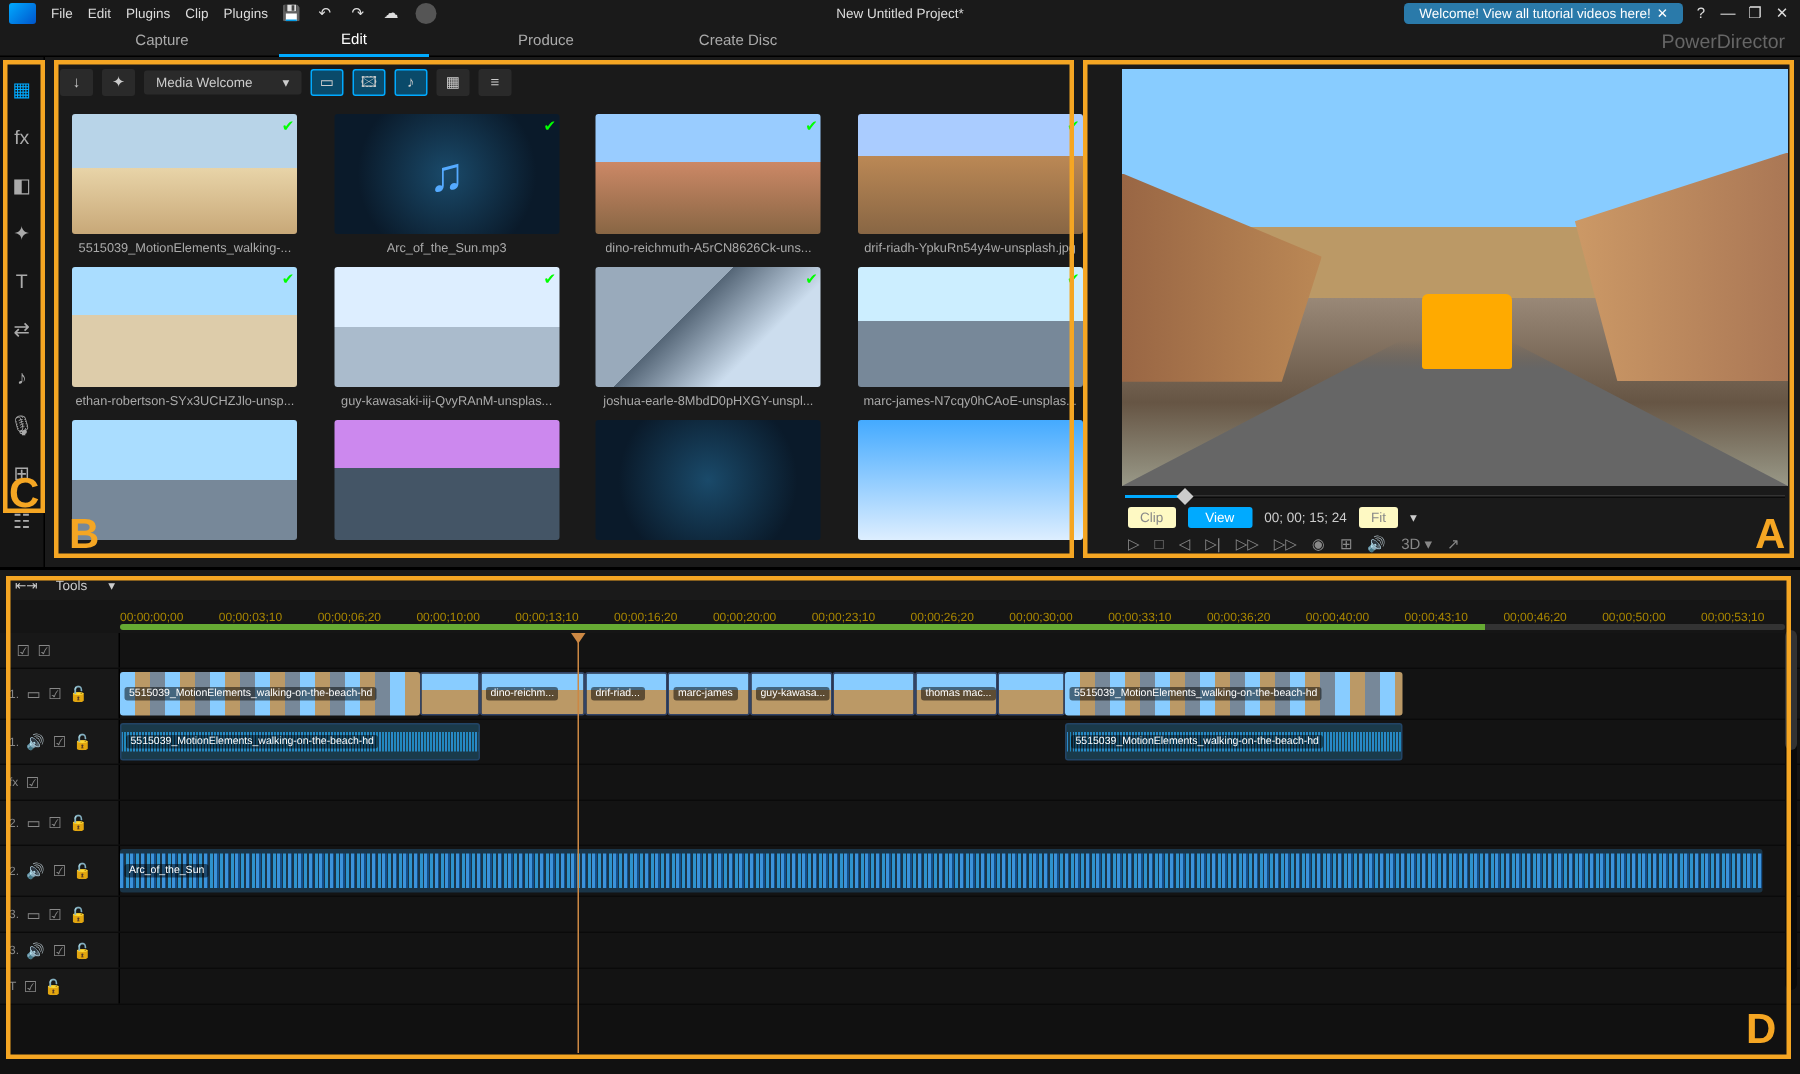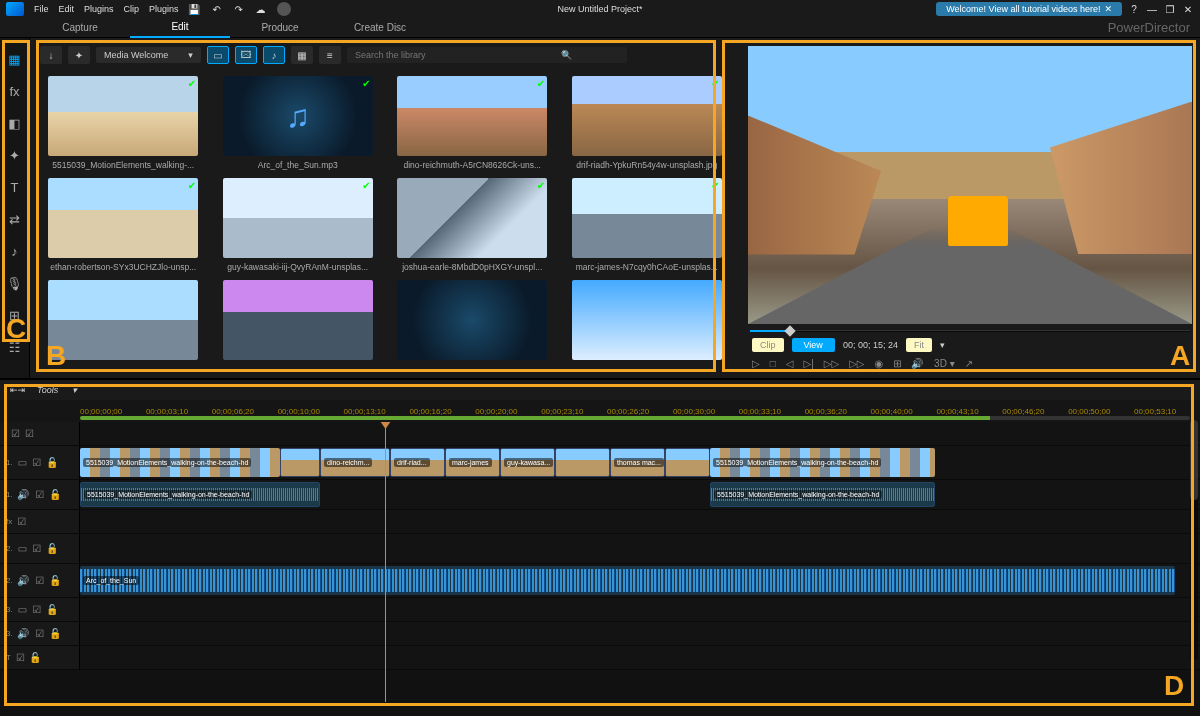--- a/index.html
+++ b/index.html
@@ -7,21 +7,21 @@
 
 
 .menubar { height: 18px; background: #1a1a1a; display: flex; align-items: center; padding: 0 6px; font-size: 9px; color: #ddd; gap: 10px; }
 .menubar .logo { width: 18px; height: 14px; background: linear-gradient(135deg,#0af,#05c); border-radius: 2px; position: relative; }
 .menubar .right { margin-left: auto; display: flex; align-items: center; gap: 6px; }
 .menubar .title { position: absolute; left: 50%; transform: translateX(-50%); }
 .tutorial-btn { background: #2a7aaa; color: #fff; padding: 2px 10px; border-radius: 3px; font-size: 9px; display: flex; align-items: center; gap: 4px; }
 .mini-icon { width: 12px; height: 12px; display: inline-flex; align-items: center; justify-content: center; font-size: 10px; }
 
 
-.wktabs { height: 20px; background: #1a1a1a; display: flex; align-items: center; font-size: 10px; border-bottom: 1px solid #000; }
+.wktabs { height: 20px; background: #1a1a1a; display: flex; align-items: center; font-size: 10px; border-bottom: 1px solid #000; gap: 28px; }
 .wktabs .tab { width: 100px; text-align: center; padding: 4px 0; color: #aaa; }
 .wktabs .tab.active { color: #fff; border-bottom: 2px solid #0af; }
 .brand { margin-left: auto; margin-right: 10px; color: #666; font-size: 13px; }
 
 
 .main { position: relative; height: 340px; display: flex; }
 
 
 .vstrip { width: 30px; background: #151515; display: flex; flex-direction: column; align-items: center; padding-top: 12px; gap: 14px; border-right: 1px solid #000; }
 .vstrip .vicon { width: 18px; height: 18px; color: #aaa; font-size: 13px; display: flex; align-items: center; justify-content: center; cursor: pointer; }
@@ -75,21 +75,21 @@
 .preview-ctrl2 { height: 18px; display: flex; align-items: center; gap: 10px; padding: 0 6px; font-size: 10px; color: #888; }
 .preview-ctrl2 span { cursor: pointer; }
 
 
 .ann { position: absolute; font-size: 28px; font-weight: bold; color: #f5a623; z-index: 100; pointer-events: none; }
 .ann-box { position: absolute; border: 3px solid #f5a623; z-index: 50; pointer-events: none; }
 
 
 .timeline-pane { position: relative; height: 338px; background: #111; border-top: 2px solid #000; }
 .tl-toolbar { height: 20px; background: #1a1a1a; display: flex; align-items: center; gap: 12px; padding: 0 10px; font-size: 9px; }
-.tl-toolbar .dd { display: flex; align-items: center; gap: 14px; font-style: italic; }
+.tl-toolbar .dd { display: flex; align-items: center; gap: 14px; }
 
 .tl-ruler { height: 22px; background: #151515; display: flex; align-items: center; font-size: 8px; color: #a80; position: relative; padding-left: 80px; }
 .tl-ruler .tick { flex: 1; white-space: nowrap; }
 .tl-ruler::after { content:""; position:absolute; left:80px; right:10px; bottom:2px; height:4px; background: linear-gradient(90deg,#6a3 0%, #6a3 82%, #333 82%); border-radius:2px; }
 .tl-playhead { position: absolute; left: 385px; top: 0; bottom: 0; width: 1px; background: #c84; z-index: 30; }
 .tl-playhead::before { content:""; position:absolute; top:-1px; left:-5px; width:11px; height:8px; background:#c84; clip-path: polygon(0 0,100% 0,50% 100%); }
 
 .tl-body { position: relative; height: 280px; overflow: hidden; }
 .track { display: flex; height: 30px; border-bottom: 1px solid #0a0a0a; }
 .track.tall { height: 34px; }
@@ -168,24 +168,20 @@
       <span class="tb-btn">✦</span>
       <span class="dd">
         <span>Media Welcome</span>
         <span>▾</span>
       </span>
       <span class="tb-btn active">▭</span>
       <span class="tb-btn active">🖾</span>
       <span class="tb-btn active">♪</span>
       <span class="tb-btn">▦</span>
       <span class="tb-btn">≡</span>
-      <span class="search">
-        <input placeholder="Search the library" style="">
-        <span>🔍</span>
-      </span>
     </div>
     <div class="media-grid" id="media-grid">
         <div class="media-item">
           <div class="media-thumb beach1">
             <span class="check">✔</span>
           </div>
           <div class="media-label">5515039_MotionElements_walking-...</div>
         </div>
         <div class="media-item">
           <div class="media-thumb audio1">♫<span class="check">✔</span></div>

